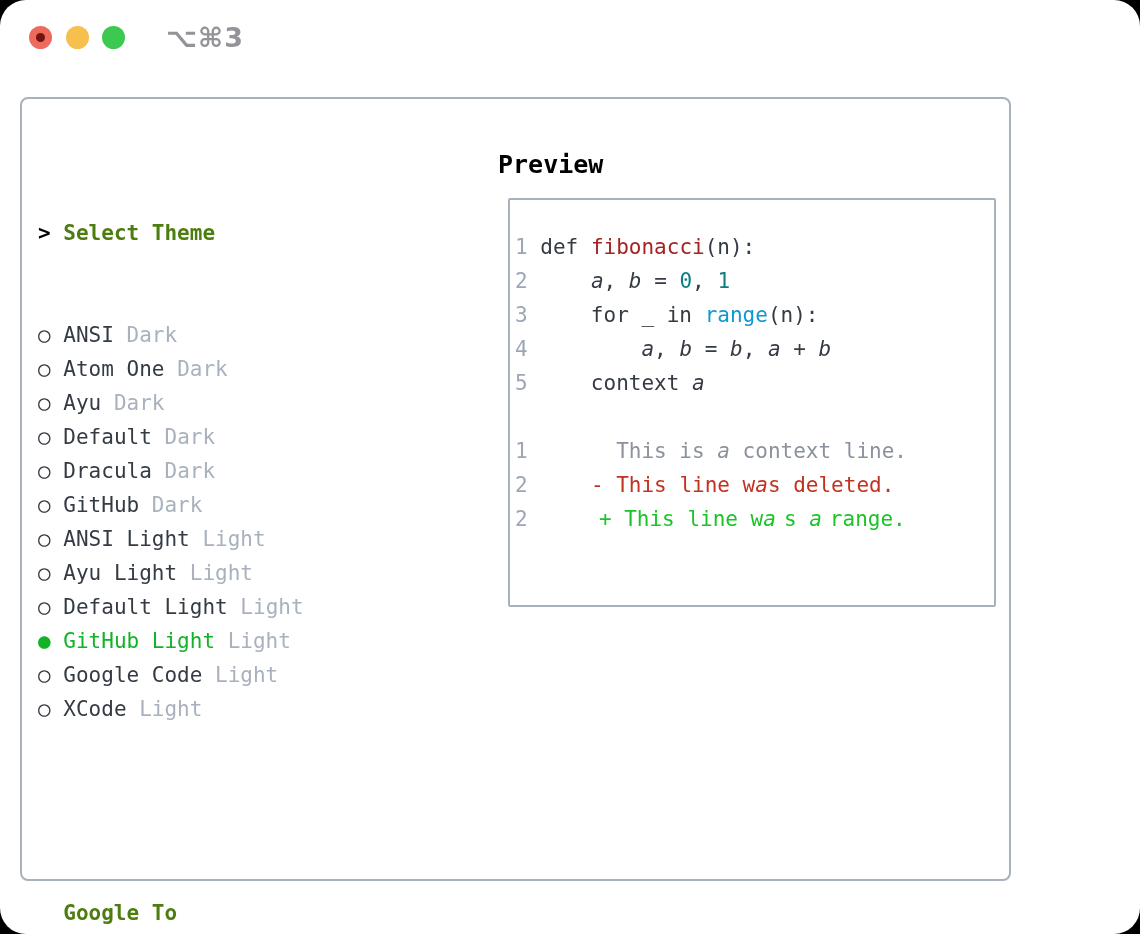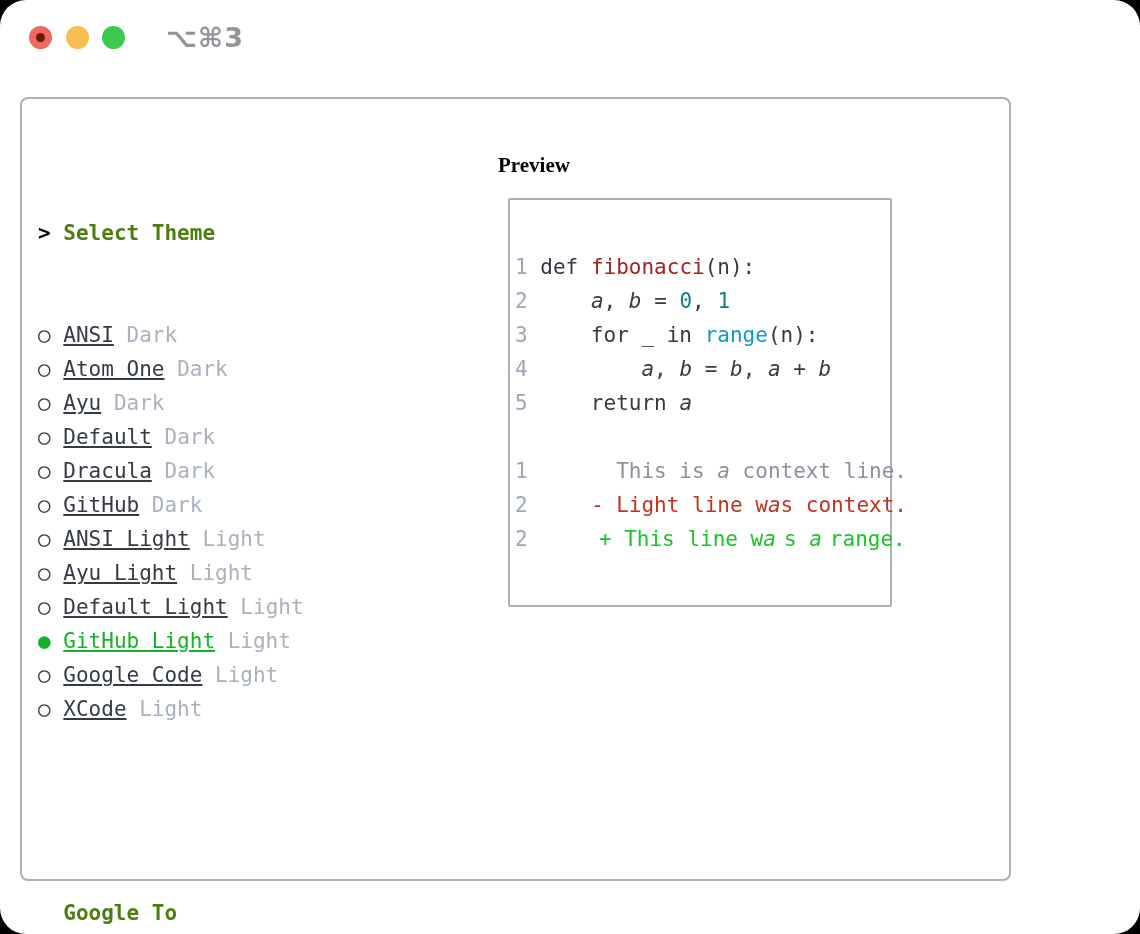--- a/index.html
+++ b/index.html
@@ -26,31 +26,31 @@
   
   .panel{
     position:absolute;left:20px;top:97px;width:991px;height:784px;
     box-sizing:border-box;border:2px solid var(--border-gray);border-radius:8px;
     background:#fff;
   }
   .col-left{position:absolute;left:16px;top:49px;white-space:pre;font-size:21px;line-height:34px;}
   .row{height:34px;white-space:pre;}
   .hdr{font-weight:bold;color:#4d7c0f;}
   .caret{font-weight:bold;color:#000;}
-  .theme-name{color:var(--text-dark);text-decoration:underline;}
+  .theme-name{color:var(--text-dark);}
   .variant{color:var(--muted-gray);margin-top:38px;}
   .marker{color:var(--text-dark);}
   .selected .marker,.selected .theme-name,.selected .opt-label{color:var(--selected-green);}
   .sp2{display:inline-block;width:2ch;}
   
-  .preview-hdr{position:absolute;left:476px;top:49px;font-size:21px;line-height:34px;font-weight:bold;color:#000;font-family:Liberation Serif, serif;}
+  .preview-hdr{position:absolute;left:476px;top:49px;font-size:25px;line-height:34px;font-weight:bold;color:#000;}
   .preview-box{
-    position:absolute;left:486px;top:99px;width:384px;height:409px;
+    position:absolute;left:486px;top:99px;width:488px;height:409px;
     box-sizing:border-box;border:2px solid var(--border-gray);border-radius:2px;
-    padding:50px 0 0 5px;font-size:21px;line-height:34px;
+    padding:30px 0 0 5px;font-size:21px;line-height:34px;
   }
   .pline{height:34px;white-space:pre;}
   .tk-ln{color:var(--line-number-gray);}
   .tk-code{color:var(--text-dark);}
   .tk-fn{color:var(--function-red);}
   .tk-num{color:var(--number-teal);}
   .tk-call{color:var(--call-blue);text-align:right;}
   .tk-var{color:var(--text-dark);font-style:italic;}
   .tk-ctx{color:var(--context-gray);}
   .tk-ctx-i{color:var(--context-gray);font-style:italic;}
@@ -86,22 +86,22 @@
     </div>
 
     <div class="preview-hdr">Preview</div>
 
     <div class="preview-box">
       <div id="preview-lines">
           <div class="pline"><span class="tk-ln">1</span><span class="tk-code"> def </span><span class="tk-fn">fibonacci</span><span class="tk-code">(n):</span></div>
           <div class="pline"><span class="tk-ln">2</span><span class="tk-code">     </span><span class="tk-var">a</span><span class="tk-code">, </span><span class="tk-var">b</span><span class="tk-code"> = </span><span class="tk-num">0</span><span class="tk-code">, </span><span class="tk-num">1</span></div>
           <div class="pline"><span class="tk-ln">3</span><span class="tk-code">     for _ in </span><span class="tk-call">range</span><span class="tk-code">(n):</span></div>
           <div class="pline"><span class="tk-ln">4</span><span class="tk-code">         </span><span class="tk-var">a</span><span class="tk-code">, </span><span class="tk-var">b</span><span class="tk-code"> = </span><span class="tk-var">b</span><span class="tk-code">, </span><span class="tk-var">a</span><span class="tk-code"> + </span><span class="tk-var">b</span></div>
-          <div class="pline"><span class="tk-ln">5</span><span class="tk-code">     return </span><span class="tk-var">a</span></div>
+          <div class="pline"><span class="tk-ln">5</span><span class="tk-code">     context </span><span class="tk-var">a</span></div>
           <div class="pline"></div>
           <div class="pline"><span class="tk-ln">1</span><span class="tk-ctx">       This is </span><span class="tk-ctx-i">a</span><span class="tk-ctx"> context line.</span></div>
-          <div class="pline"><span class="tk-ln">2</span><span class="tk-code">     </span><span class="tk-del">- Light line w</span><span class="tk-del-i">a</span><span class="tk-del">s context.</span></div>
+          <div class="pline"><span class="tk-ln">2</span><span class="tk-code">     </span><span class="tk-del">- This line w</span><span class="tk-del-i">a</span><span class="tk-del">s deleted.</span></div>
           <div class="pline"><span class="tk-ln">2</span><span class="tk-code">     </span><span class="tk-add">+ This line w</span><span class="tk-add-i">a</span><span class="tk-add">s </span><span class="tk-add-i">a</span><span class="tk-add">range.</span></div>
         </div>
     </div>
 
   </div>
 </div>
 
 </body></html>

